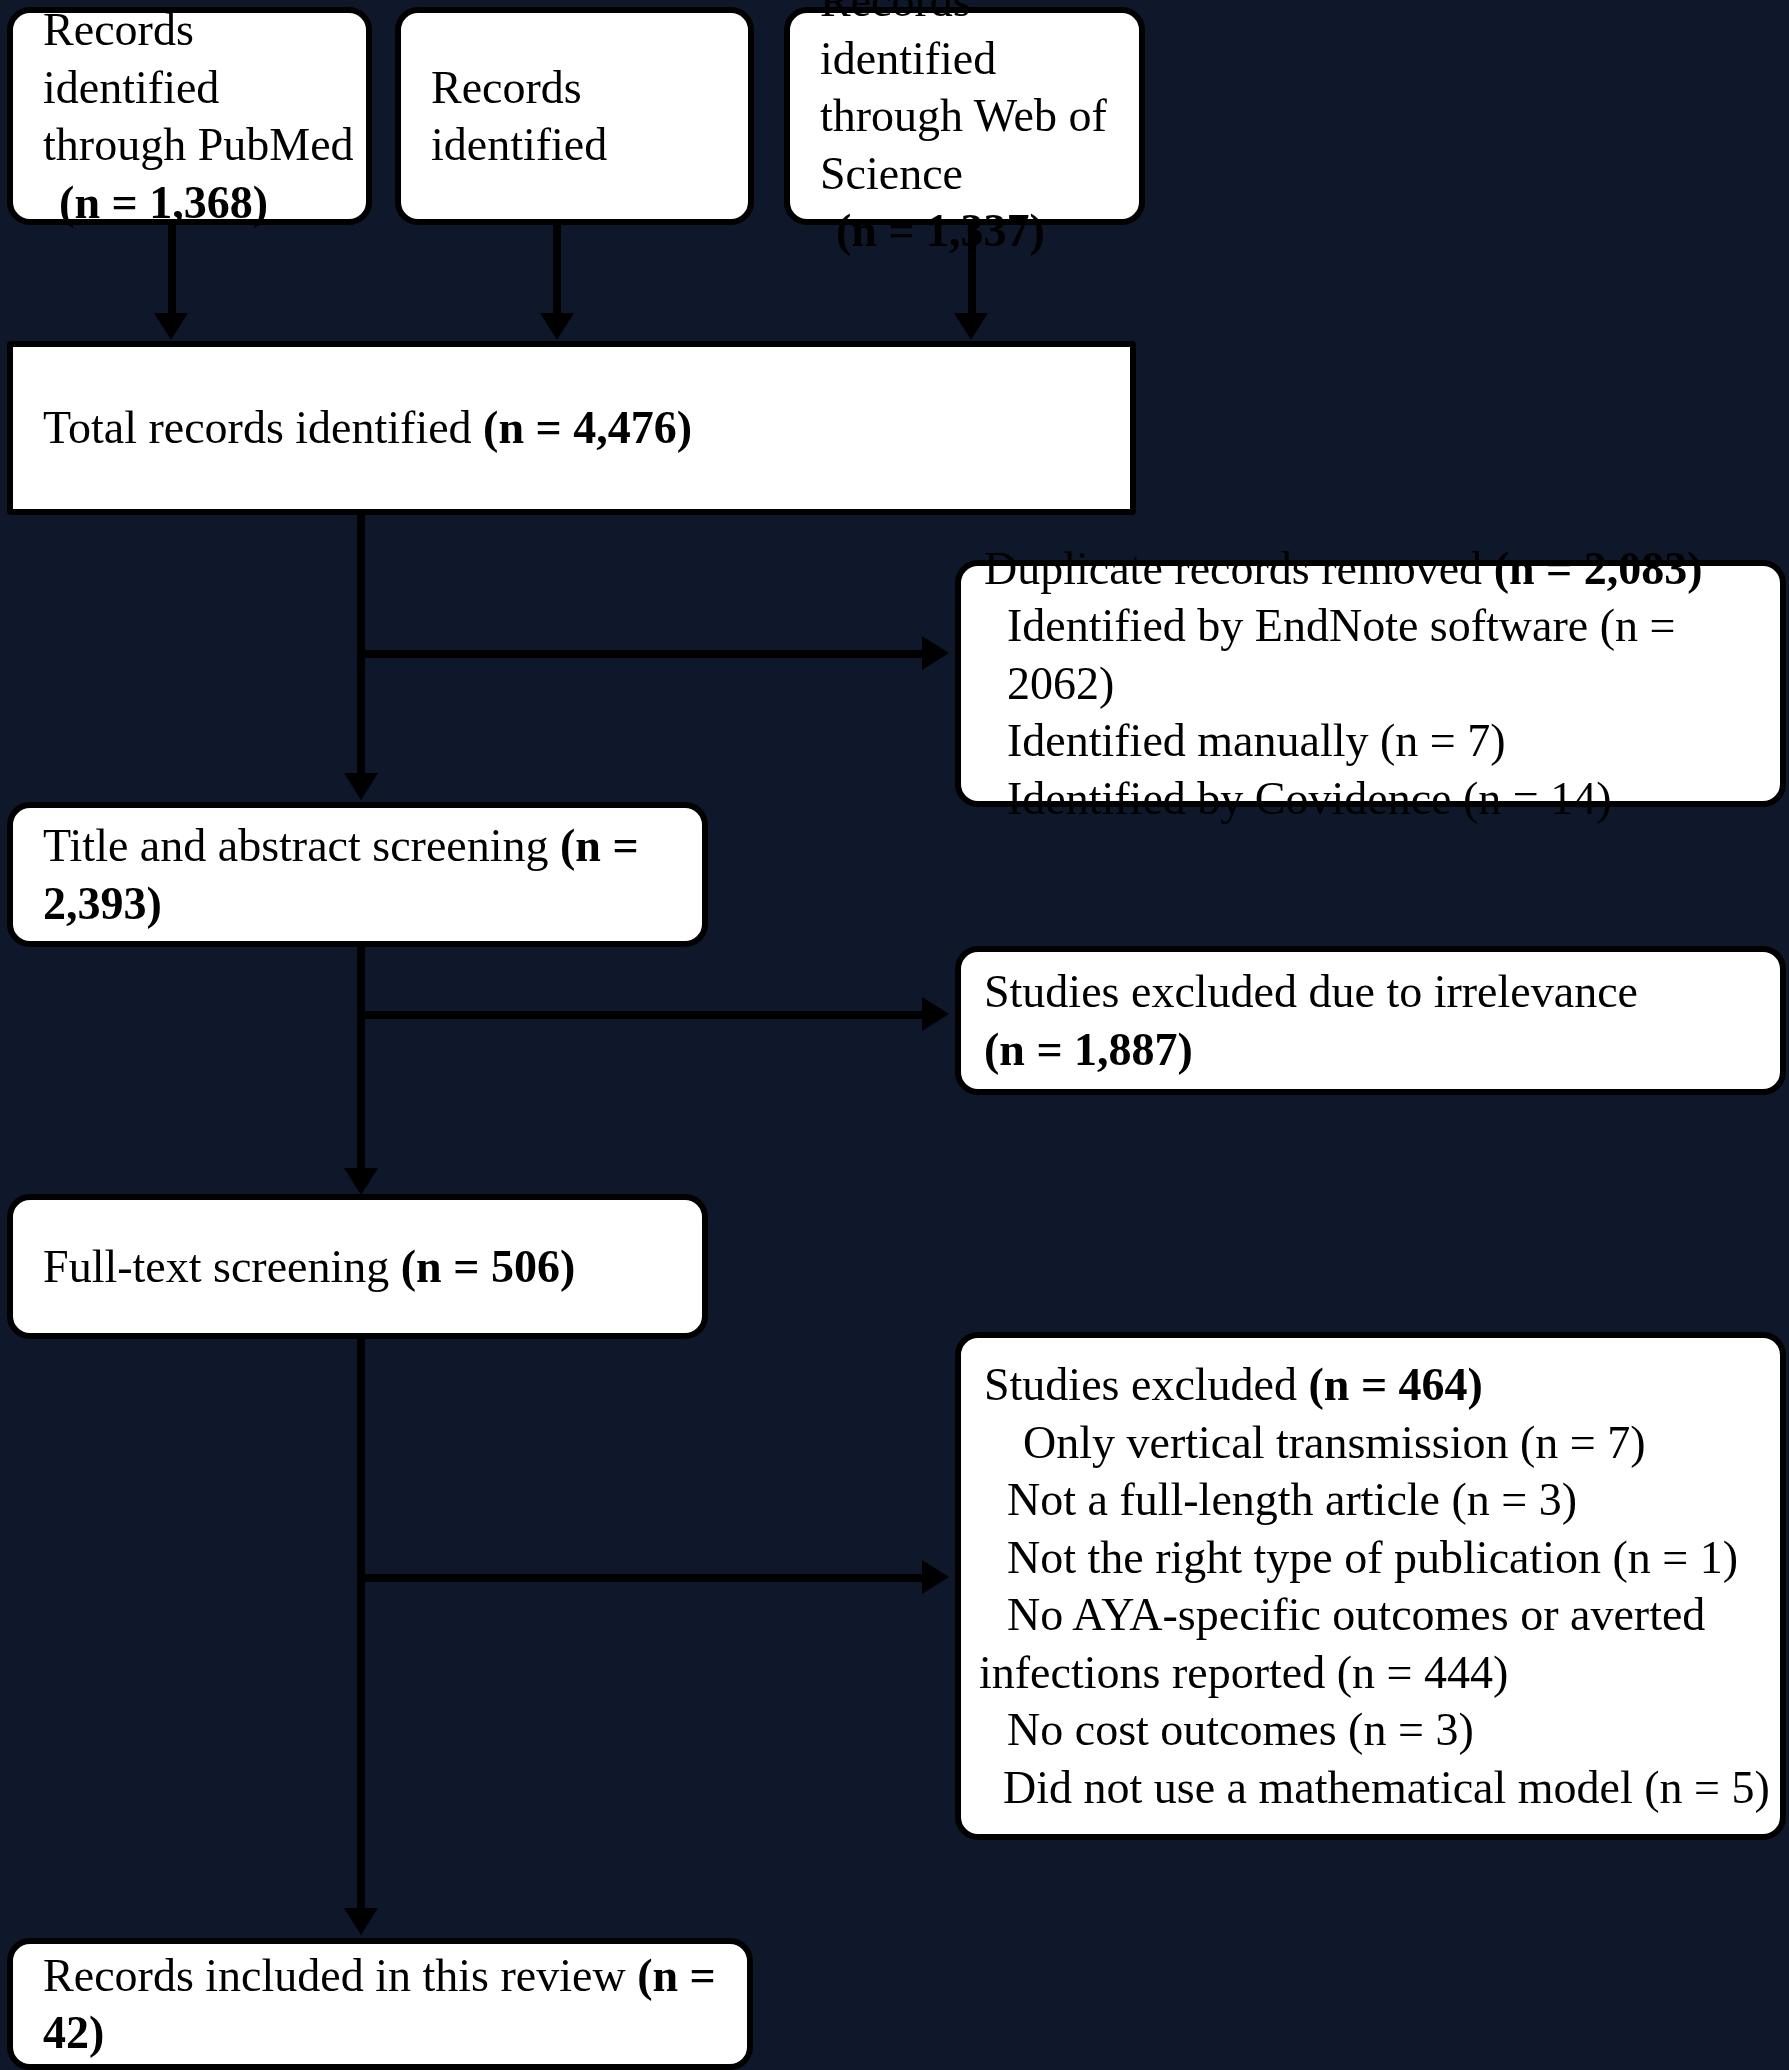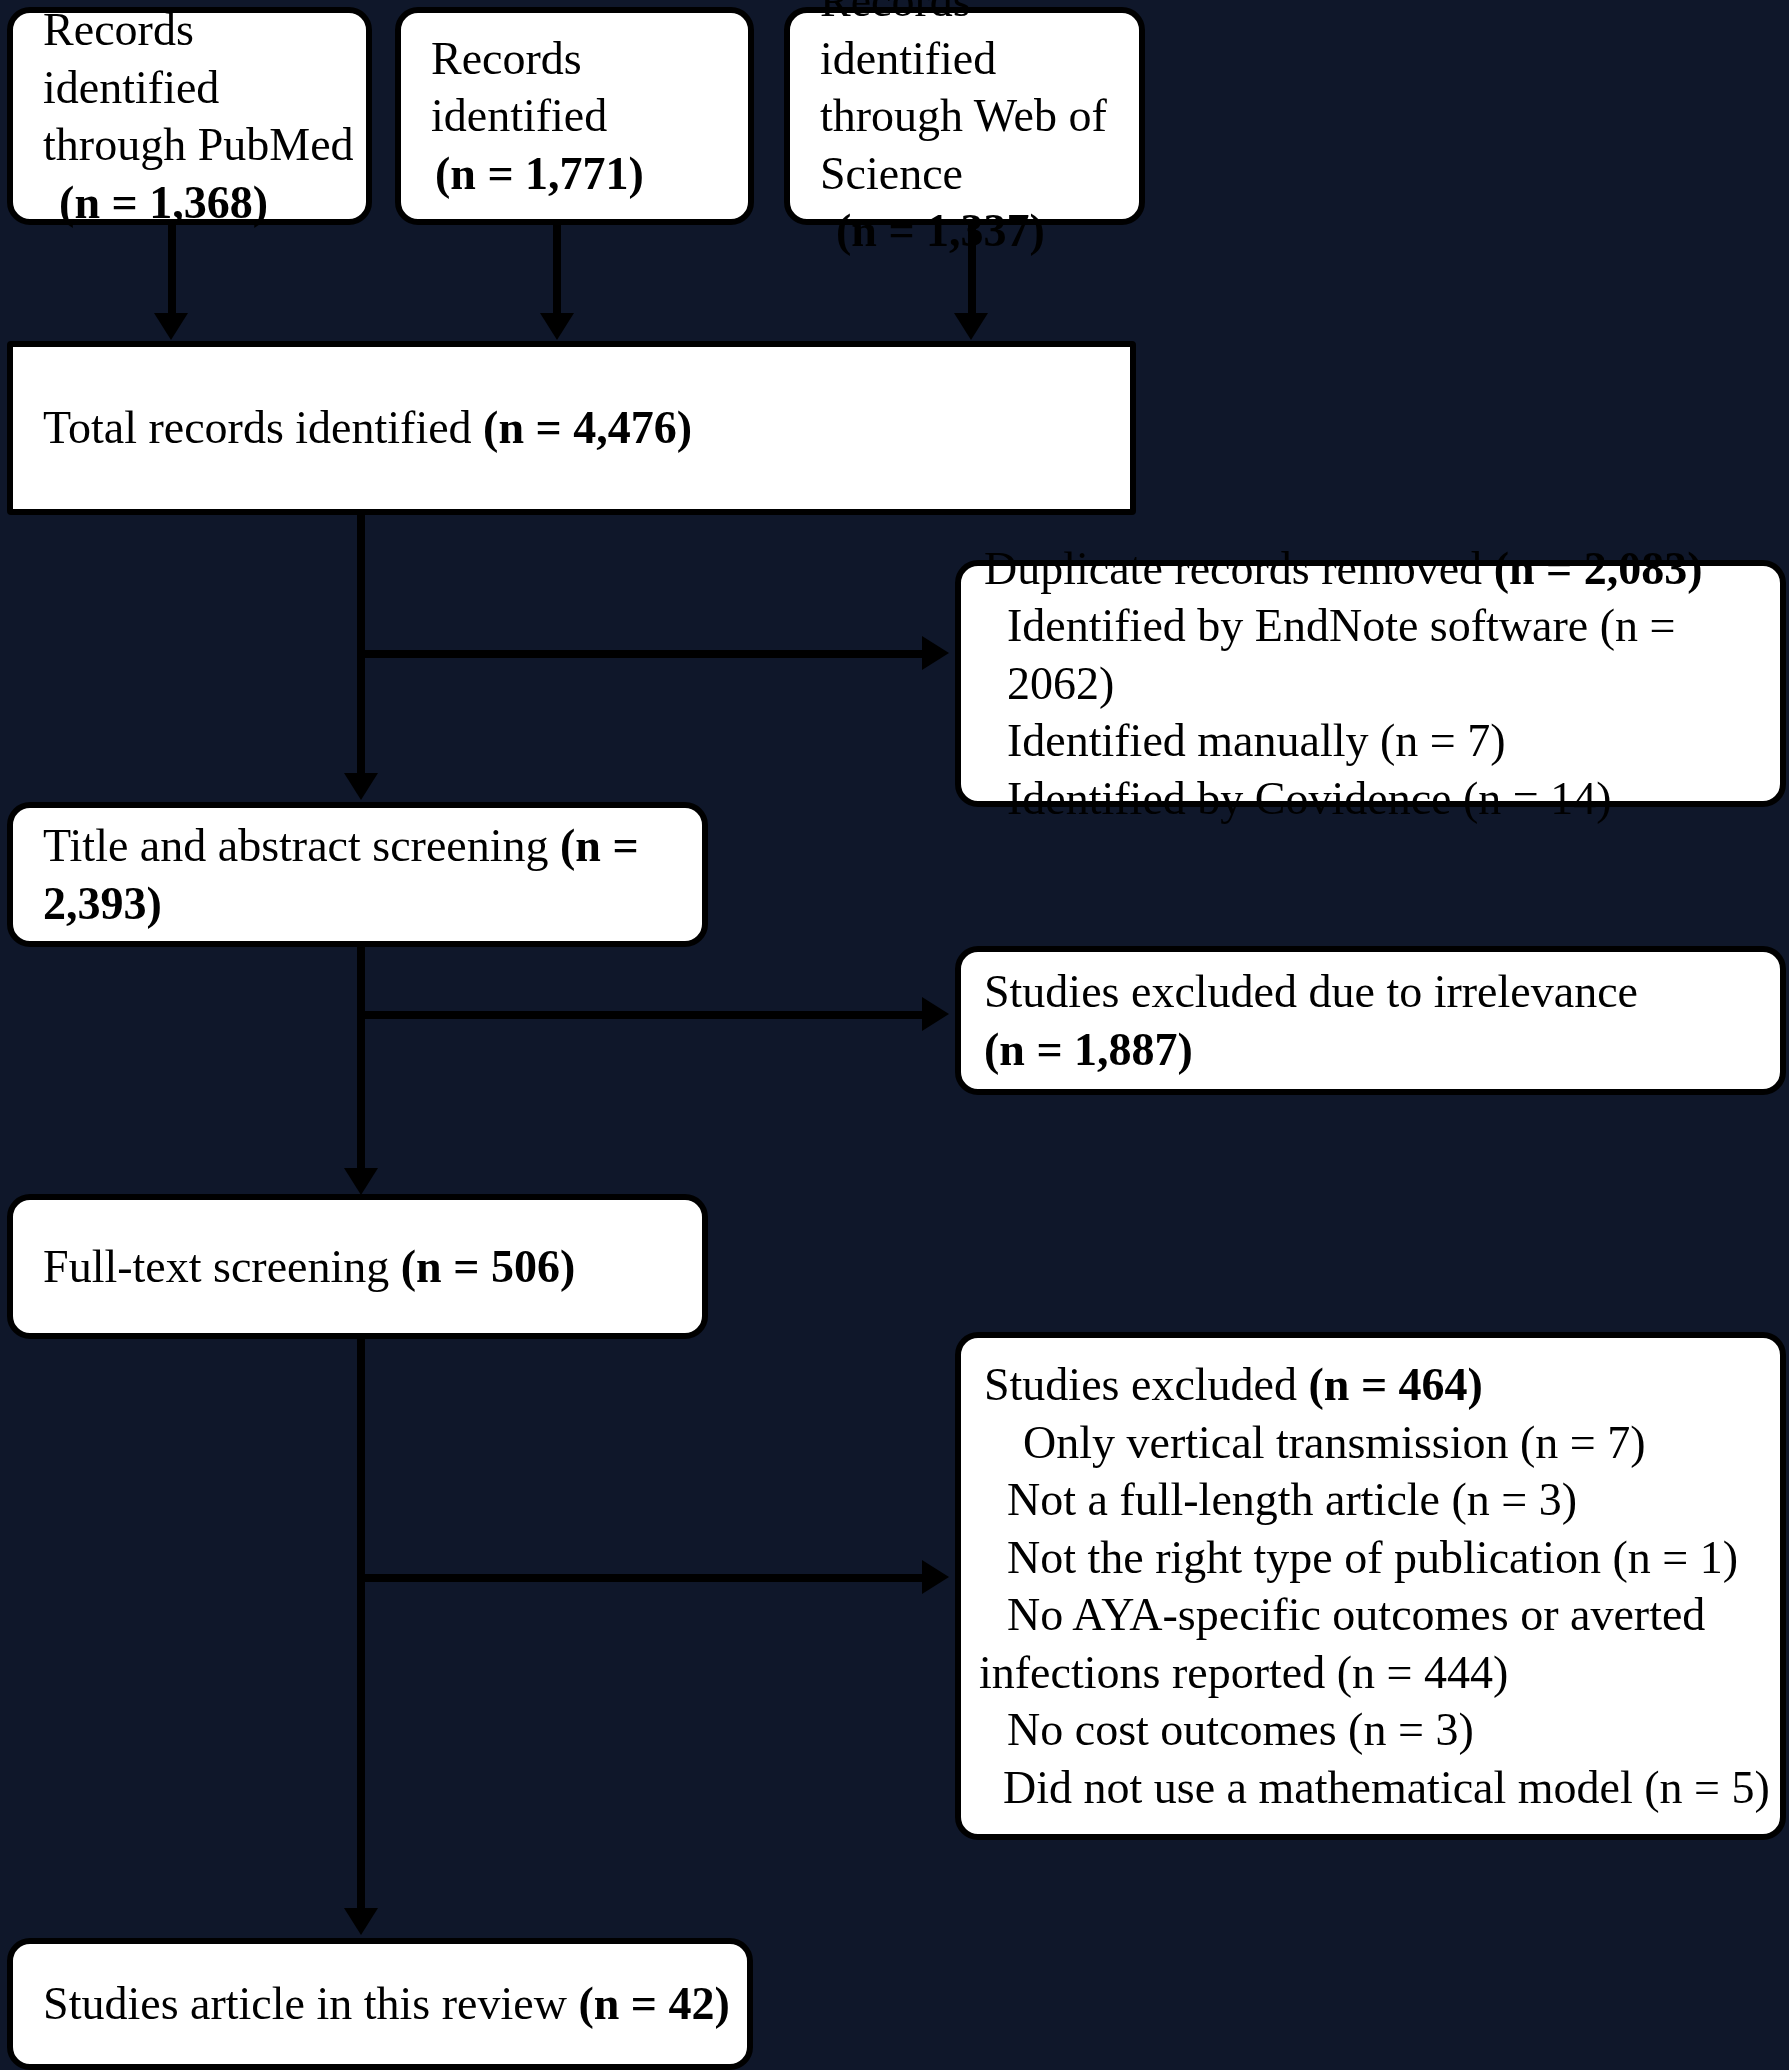--- a/index.html
+++ b/index.html
@@ -69,21 +69,20 @@
 <div id="canvas">
 
   <div class="box rounded" style="left:7.1px; top:7.1px; width:365px; height:218px;">
     <div class="txt pad-l">Records identified</div>
     <div class="txt pad-l">through PubMed</div>
     <div class="txt b pad-l" style="padding-left:46px;">(n = 1,368)</div>
   </div>
 
   <div class="box rounded" style="left:395px; top:7.1px; width:359px; height:218px;">
     <div class="txt pad-l">Records identified</div>
-    <div class="txt b" style="padding-left:34px;">(n = 1,771)</div>
   </div>
 
   <div class="box rounded" style="left:784px; top:7.1px; width:361px; height:218px;">
     <div class="txt pad-l">Records identified</div>
     <div class="txt pad-l">through Web of</div>
     <div class="txt pad-l">Science</div>
     <div class="txt b" style="padding-left:46px;">(n = 1,337)</div>
   </div>
 
   <div class="vline" style="left:168px; top:225px; height:89px;"></div>
@@ -153,18 +152,18 @@
     <div class="txt" style="padding-left:46px;">Not a full-length article (n = 3)</div>
     <div class="txt" style="padding-left:46px;">Not the right type of publication (n = 1)</div>
     <div class="txt" style="padding-left:46px;">No AYA-specific outcomes or averted</div>
     <div class="txt" style="padding-left:18px;">infections reported (n = 444)</div>
     <div class="txt" style="padding-left:46px;">No cost outcomes (n = 3)</div>
     <div class="txt" style="padding-left:28px;margin-left:14px;">Did not use a mathematical model (n = 5)</div>
   </div>
 
   <div class="box rounded" style="left:7.1px; top:1938px; width:746px; height:132px;">
     <div class="txt pad-l">
-      <span>Studies article in this review </span><span class="b">(n = 42)</span>
+      <span>Records included in this review </span><span class="b">(n = 42)</span>
     </div>
   </div>
 
 </div>
 
 
 </body></html>

